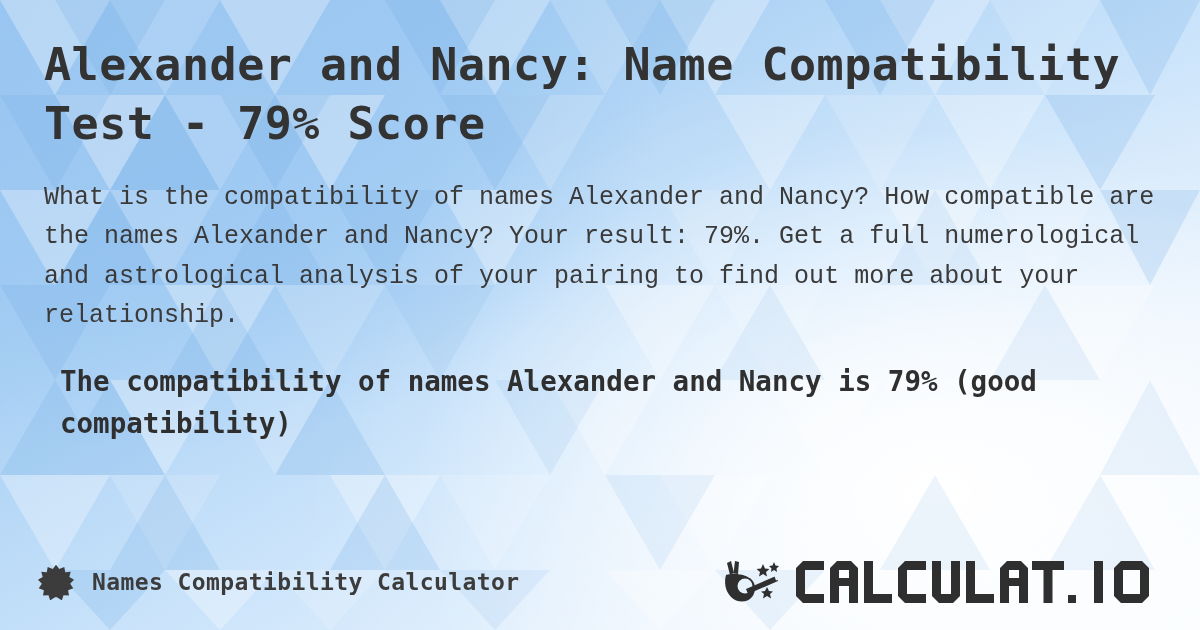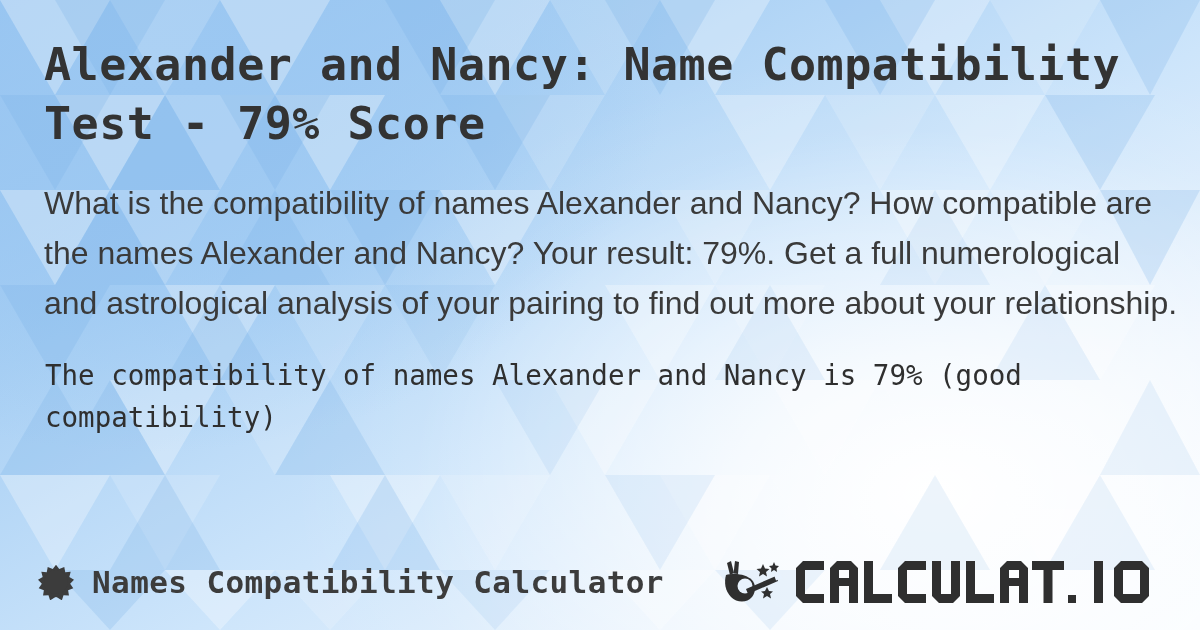--- a/index.html
+++ b/index.html
@@ -57,32 +57,32 @@
     font-weight: bold;
     font-size: 45px;
     line-height: 1.30;
     letter-spacing: 0.5px;
     white-space: pre-line;
   }
 
   .lede {
     margin: 25px 0 0 0;
     color: #3a3a3a;
-    font-family: Liberation Sans, sans-serif;
+    font-family: Liberation Mono, monospace;
     font-weight: normal;
-    font-size: 32px;
+    font-size: 25px;
     line-height: 1.57;
     letter-spacing: 0px;
   }
 
   .result {
-    margin: 26px 0 0 1px;
+    margin: 26px 0 0 16px;
     color: #2f2f2f;
     font-family: "DejaVu Sans Mono", monospace;
-    font-weight: normal;
+    font-weight: bold;
     font-size: 27.5px;
     line-height: 1.52;
     white-space: pre-line;
   }
 
   
   .footer {
     position: absolute;
     left: 0;
     bottom: 0;
@@ -102,21 +102,21 @@
   .burst-icon {
     width: 36px;
     height: 36px;
     display: block;
     flex: none;
   }
   .brand-label {
     color: #3c3c3c;
     font-family: "DejaVu Sans Mono", monospace;
     font-weight: bold;
-    font-size: 31px;
+    font-size: 23px;
     letter-spacing: 0.4px;
     white-space: nowrap;
   }
 
   .logo {
     display: flex;
     align-items: center;
     gap: 8px;
   }
   .wand-icon { display: block; flex: none; }

